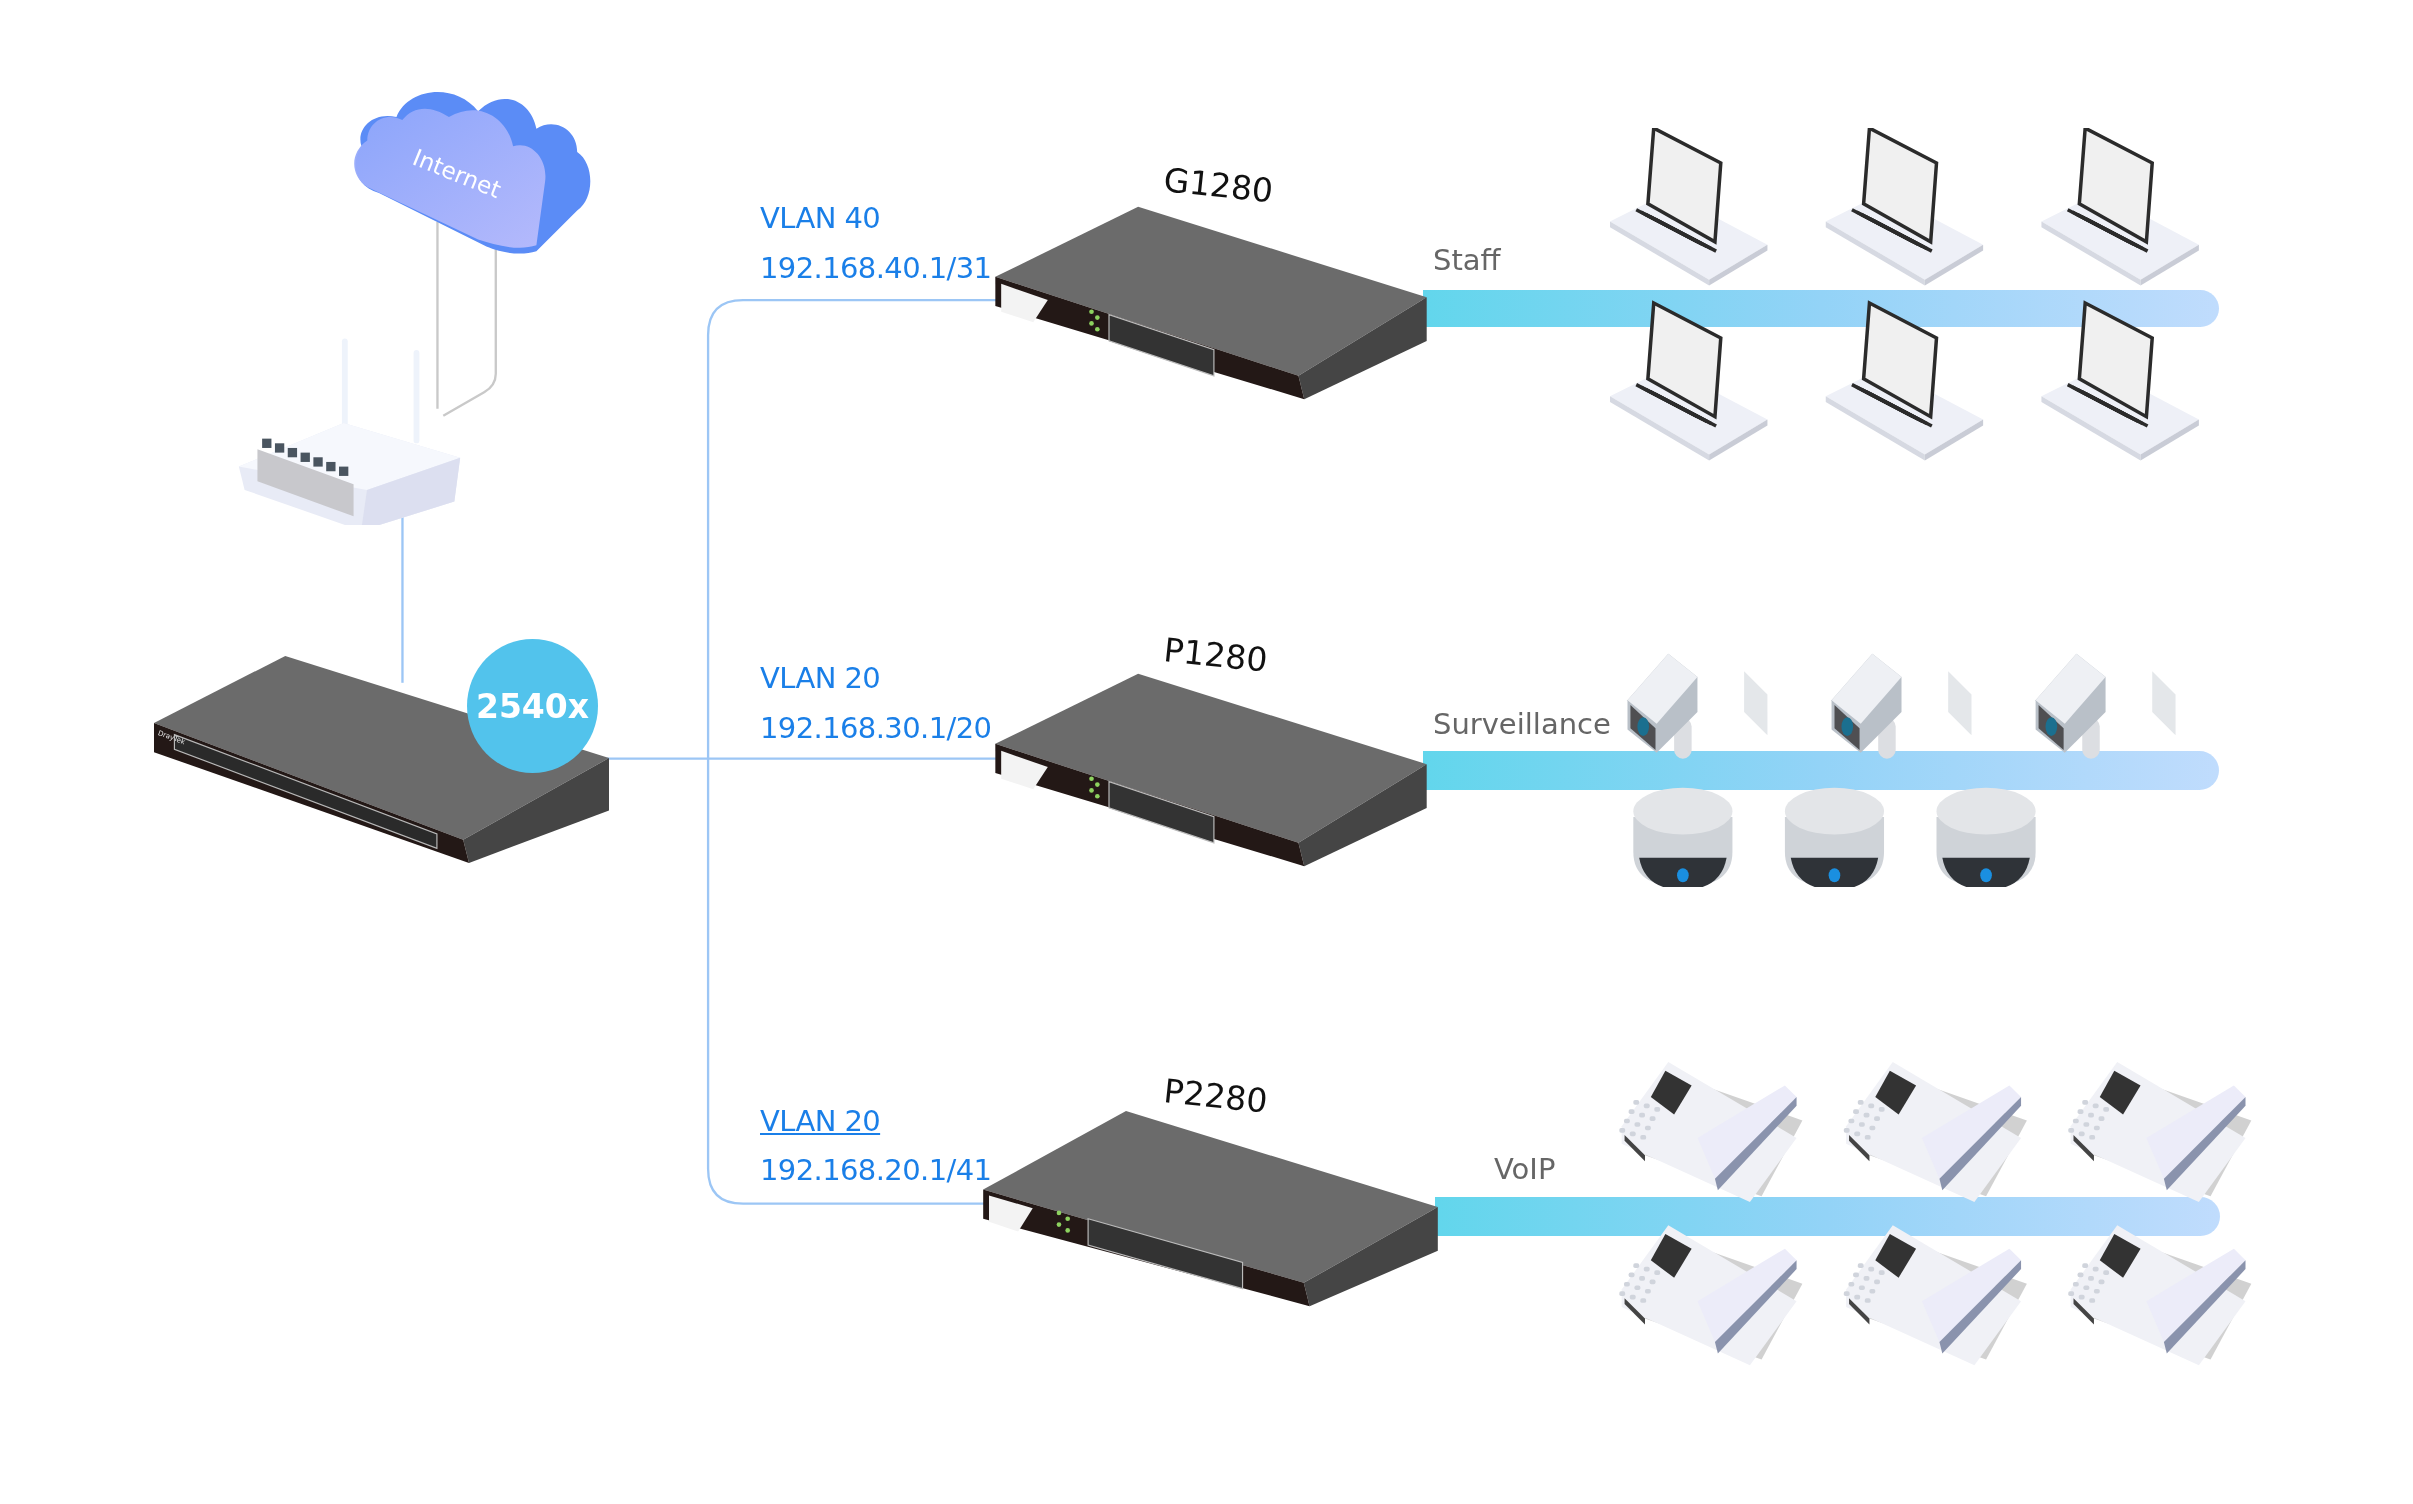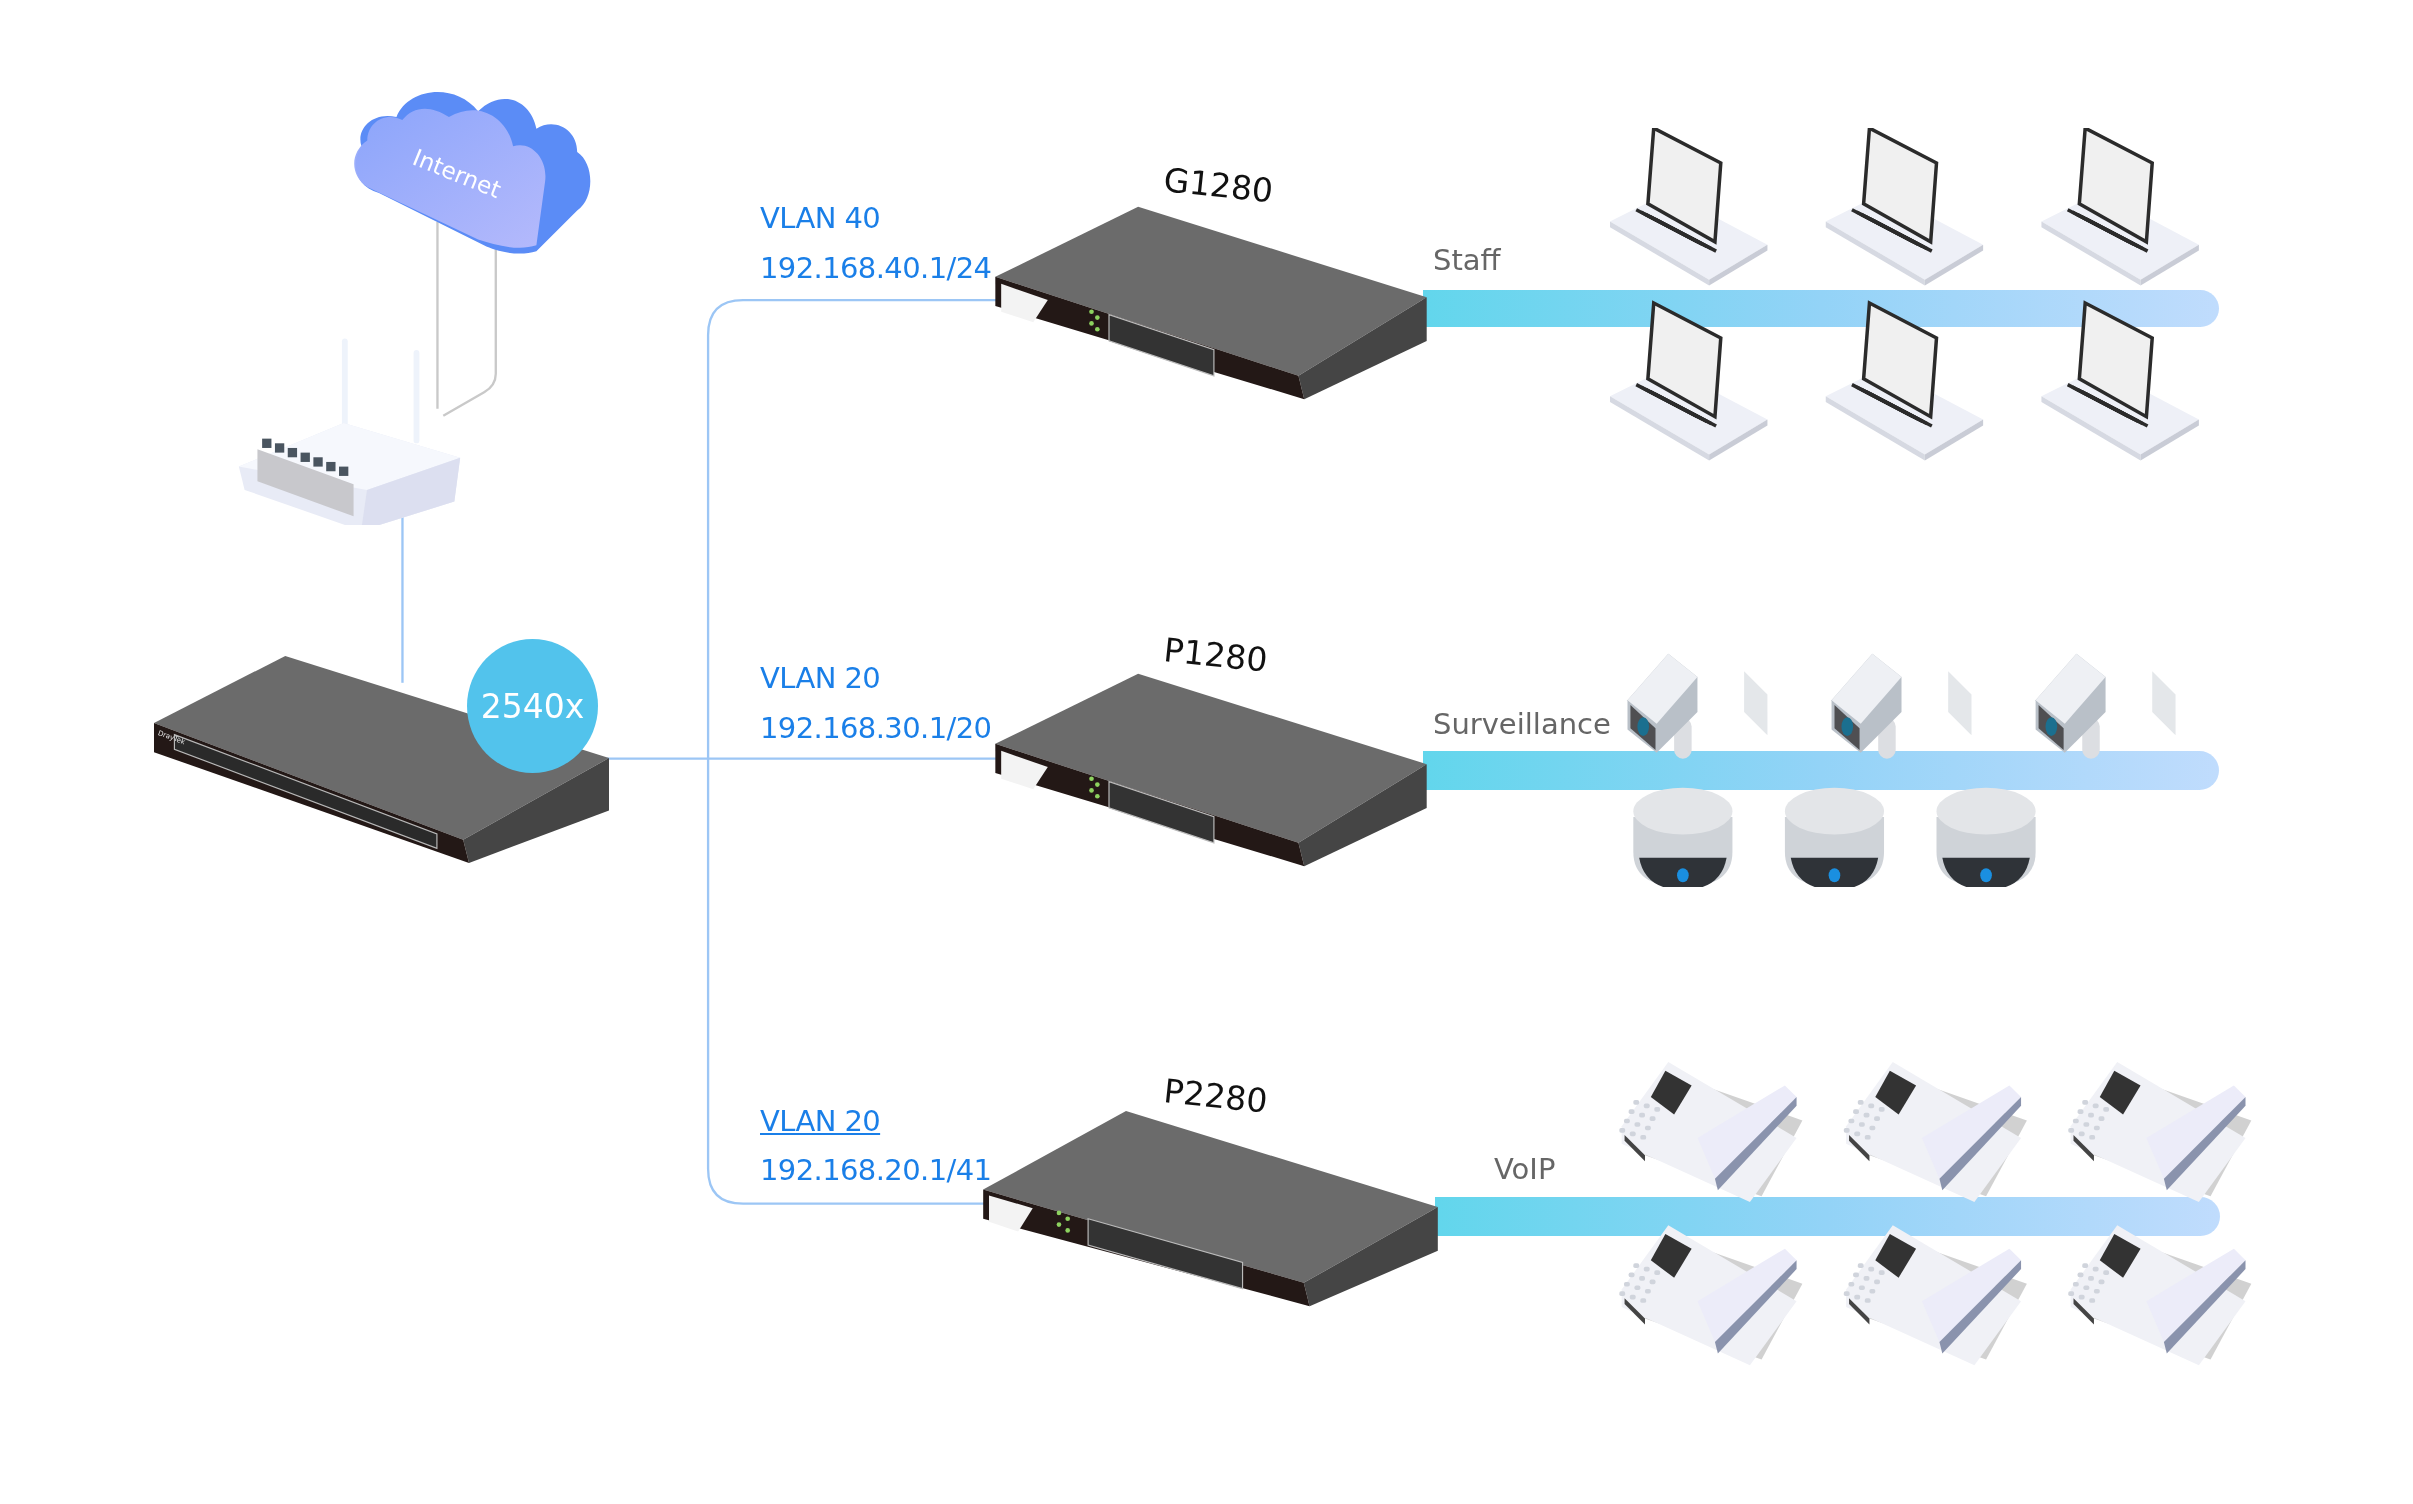--- a/index.html
+++ b/index.html
@@ -2,21 +2,21 @@
 <html style="font-size:9.3px"><head>
 <meta charset="utf-8">
 <style>
   html, body { margin: 0; padding: 0; background: #ffffff; }
   body { width: 2413px; height: 1505px; position: relative; overflow: hidden;
          font-family: "DejaVu Sans", sans-serif; }
   .abs { position: absolute; }
   .vlan-text { color: #1a7fe8; font-size: 29px; font-family: "DejaVu Sans", sans-serif; letter-spacing: -0.6px; white-space: nowrap; margin-left: 18px; }
   .model-label { color: #111; font-size: 33px; transform: rotate(6deg); transform-origin: left center; white-space: nowrap; }
   .segment-label { color: #666; font-size: 29px; white-space: nowrap; }
-  .badge { border-radius: 50%; background: #52c3ec; color: #fff; font-weight: normal; font-size: 33px;
+  .badge { border-radius: 50%; background: #52c3ec; color: #fff; font-weight: bold; font-size: 33px;
            display: flex; align-items: center; justify-content: center; }
   .band { border-radius: 0 23px 23px 0; background: linear-gradient(90deg, #62d6ec 0%, #93d3f7 50%, #c0dcfd 100%); }
   svg.full { position: absolute; left: 0; top: 0; }
 </style>
 </head>
 <body>
 
 <svg class="full" width="2413" height="1505" viewBox="0 0 4137 2579">
 
   <path d="M750 380 L750 700 M850 380 L850 640 Q850 660 830 672 L760 712" stroke="#c9c9c9" stroke-width="4" fill="none"></path>
@@ -71,21 +71,21 @@
       <polygon points="45,140 495,310 495,335 45,165"></polygon>
     </g>
     <text x="16" y="140" fill="#e6e6e6" font-size="12" font-family="DejaVu Sans, sans-serif" transform="rotate(20 16 140)">DrayTek</text>
   </svg>
 </div>
 <div class="abs badge" style="left:467px;top:639px;width:131px;height:134px;">
   <span>2540x</span>
 </div>
 
 <div class="abs vlan-text" style="left:742px;top:201px;">VLAN 40</div>
-<div class="abs vlan-text" style="left:742px;top:251px;">192.168.40.1/24</div>
+<div class="abs vlan-text" style="left:742px;top:251px;">192.168.40.1/31</div>
 <div class="abs model-label" style="left:1164px;top:160px;">G1280</div>
 <div class="abs band" style="left:1423px;top:290px;width:796px;height:37px;"></div>
 <div class="abs segment-label" style="left:1433px;top:243px;text-align:right;">Staff</div>
 <div class="abs" style="left:992px;top:201px;width:438px;height:204px;">
   <svg width="438" height="204" viewBox="0 0 750 350">
     <polygon points="5,130 250,10 745,165 525,300" fill="#6b6b6b"></polygon>
     <polygon points="525,300 745,165 745,240 535,340" fill="#454545"></polygon>
     <polygon points="5,130 525,300 535,340 5,180" fill="#231816"></polygon>
     <polygon points="15,142 95,170 70,208 15,190" fill="#f3f3f3"></polygon>
     <polygon points="200,195 380,255 380,300 200,240" fill="#333" stroke="#bbb" stroke-width="2"></polygon>

